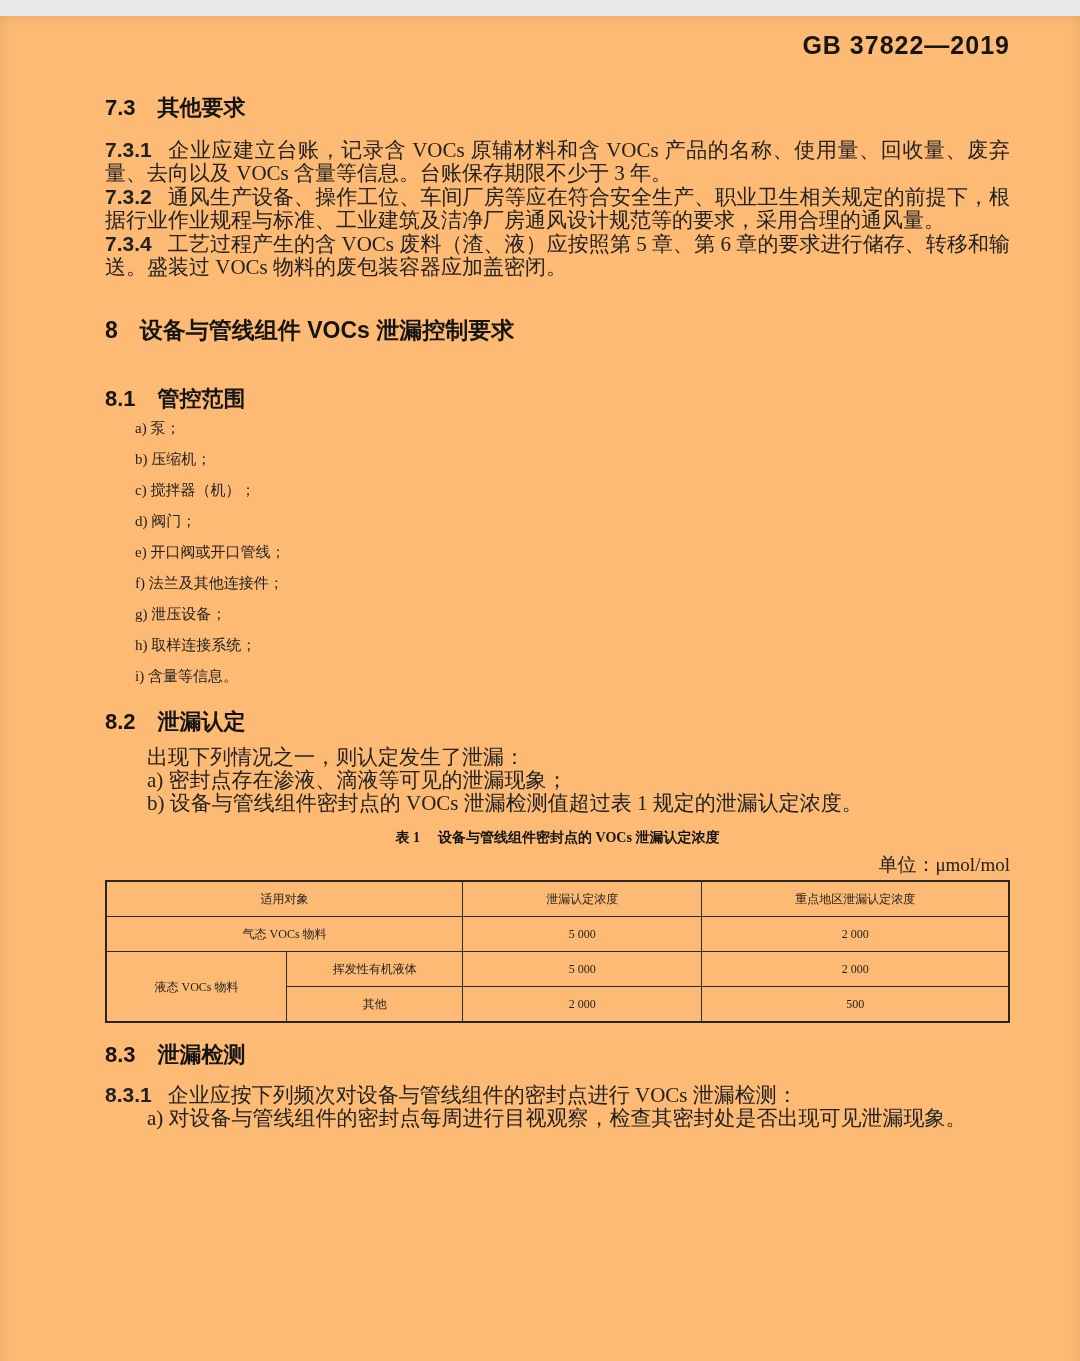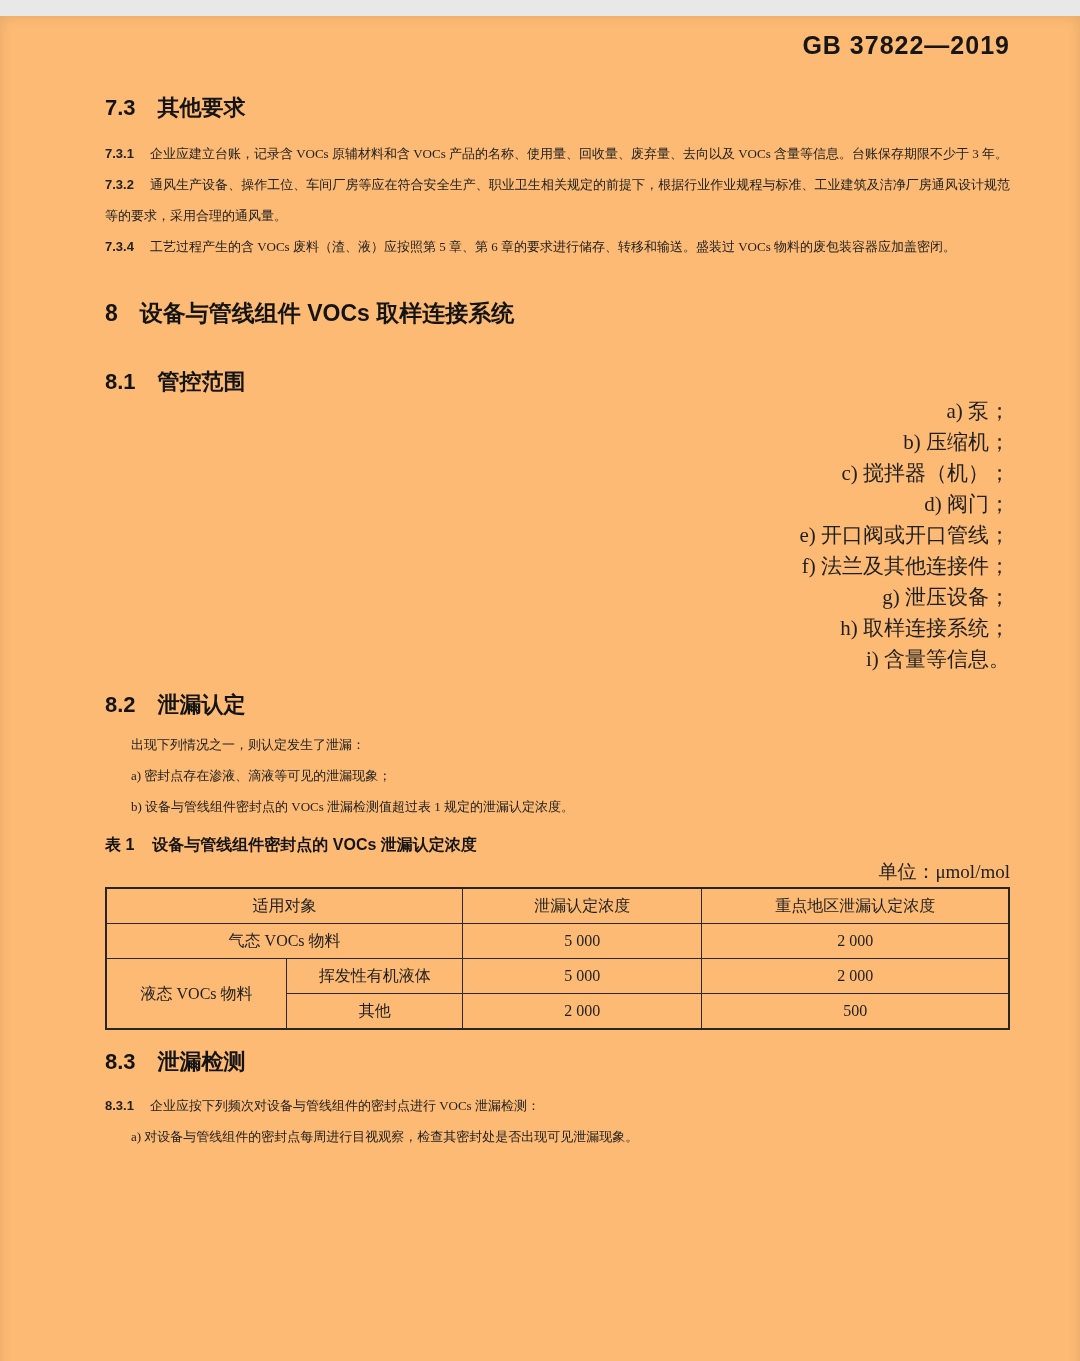--- a/index.html
+++ b/index.html
@@ -36,64 +36,65 @@
     margin: 0;
   }
   .sec-h .hnum { margin-right: 22px; }
   .h73  { margin-top: 34px; margin-bottom: 16px; }
   .h8   { margin-top: 36px; font-size: 23px; line-height: 30px; }
   .h81  { margin-top: 40px; }
   .h82  { margin-top: 16px; margin-bottom: 10px; }
   .h83  { margin-top: 14px; margin-bottom: 14px; }
 
   .clause, .bodyline {
-    font-size: 13px;
-    line-height: 31px;
+    font-size: 21px;
+    line-height: 23px;
     margin: 0;
     text-align: justify;
     color: #222;
   }
   .clause .cnum {
     font-family: "Liberation Sans", "DejaVu Sans", sans-serif;
     font-weight: 700;
     margin-right: 16px;
   }
   .indent1 { text-indent: 2em; }
   .indented { padding-left: 2em; }
   .p81 { margin-top: 12px; }
 
   .list-8-1 { margin: 0; }
-  .list-8-1 .li { font-size: 21px; line-height: 31px; padding-left: 2em; text-align: right; }
+  .list-8-1 .li { font-size: 15px; line-height: 31px; padding-left: 2em; }
 
   .tbl-caption {
     margin-top: 8px;
-    font-family: Liberation Sans, sans-serif;
+    text-align: center;
+    font-family: Liberation Serif, serif;
     font-weight: 700;
-    font-size: 16px;
+    font-size: 14px;
     line-height: 30px;
     color: #141414;
   }
   .tbl-caption .cap-label { margin-right: 18px; }
   .unit-line {
     text-align: right;
     font-size: 19px;
     line-height: 24px;
     margin-bottom: 3px;
     color: #222;
   }
   table.leak-table {
     width: 100%;
     border-collapse: collapse;
     border: 2px solid #262626;
   }
   table.leak-table td {
     border: 1px solid #2a2a2a;
     text-align: center;
     vertical-align: middle;
-    font-size: 16px;
+    font-size: 12px;
     line-height: 26px;
     padding: 4px 4px;
     color: #1f1f1f;
   }
 
   .artifact-dash {
     position: absolute;
     left: 962px; top: 1346px;
     width: 15px; height: 5px;
     background: #3a3a3a;
@@ -116,21 +117,21 @@
 
     <h2 class="sec-h h73"><span class="hnum">7.3</span><span>其他要求</span></h2>
 
     <p class="clause"><span class="cnum">7.3.1</span><span>企业应建立台账，记录含 VOCs 原辅材料和含 VOCs 产品的名称、使用量、回收量、废弃量、去向以及 VOCs 含量等信息。台账保存期限不少于 3 年。</span></p>
 
     <p class="clause"><span class="cnum">7.3.2</span><span>通风生产设备、操作工位、车间厂房等应在符合安全生产、职业卫生相关规定的前提下，根据行业作业规程与标准、工业建筑及洁净厂房通风设计规范等的要求，采用合理的通风量。</span></p>
 
 
     <p class="clause"><span class="cnum">7.3.4</span><span>工艺过程产生的含 VOCs 废料（渣、液）应按照第 5 章、第 6 章的要求进行储存、转移和输送。盛装过 VOCs 物料的废包装容器应加盖密闭。</span></p>
 
-    <h2 class="sec-h h8"><span class="hnum">8</span><span>设备与管线组件 VOCs 取样连接系统</span></h2>
+    <h2 class="sec-h h8"><span class="hnum">8</span><span>设备与管线组件 VOCs 泄漏控制要求</span></h2>
 
     <h2 class="sec-h h81"><span class="hnum">8.1</span><span>管控范围</span></h2>
 
 
     <div class="list-8-1">
       <div class="li">a) 泵；</div>
       <div class="li">b) 压缩机；</div>
       <div class="li">c) 搅拌器（机）；</div>
       <div class="li">d) 阀门；</div>
       <div class="li">e) 开口阀或开口管线；</div>

